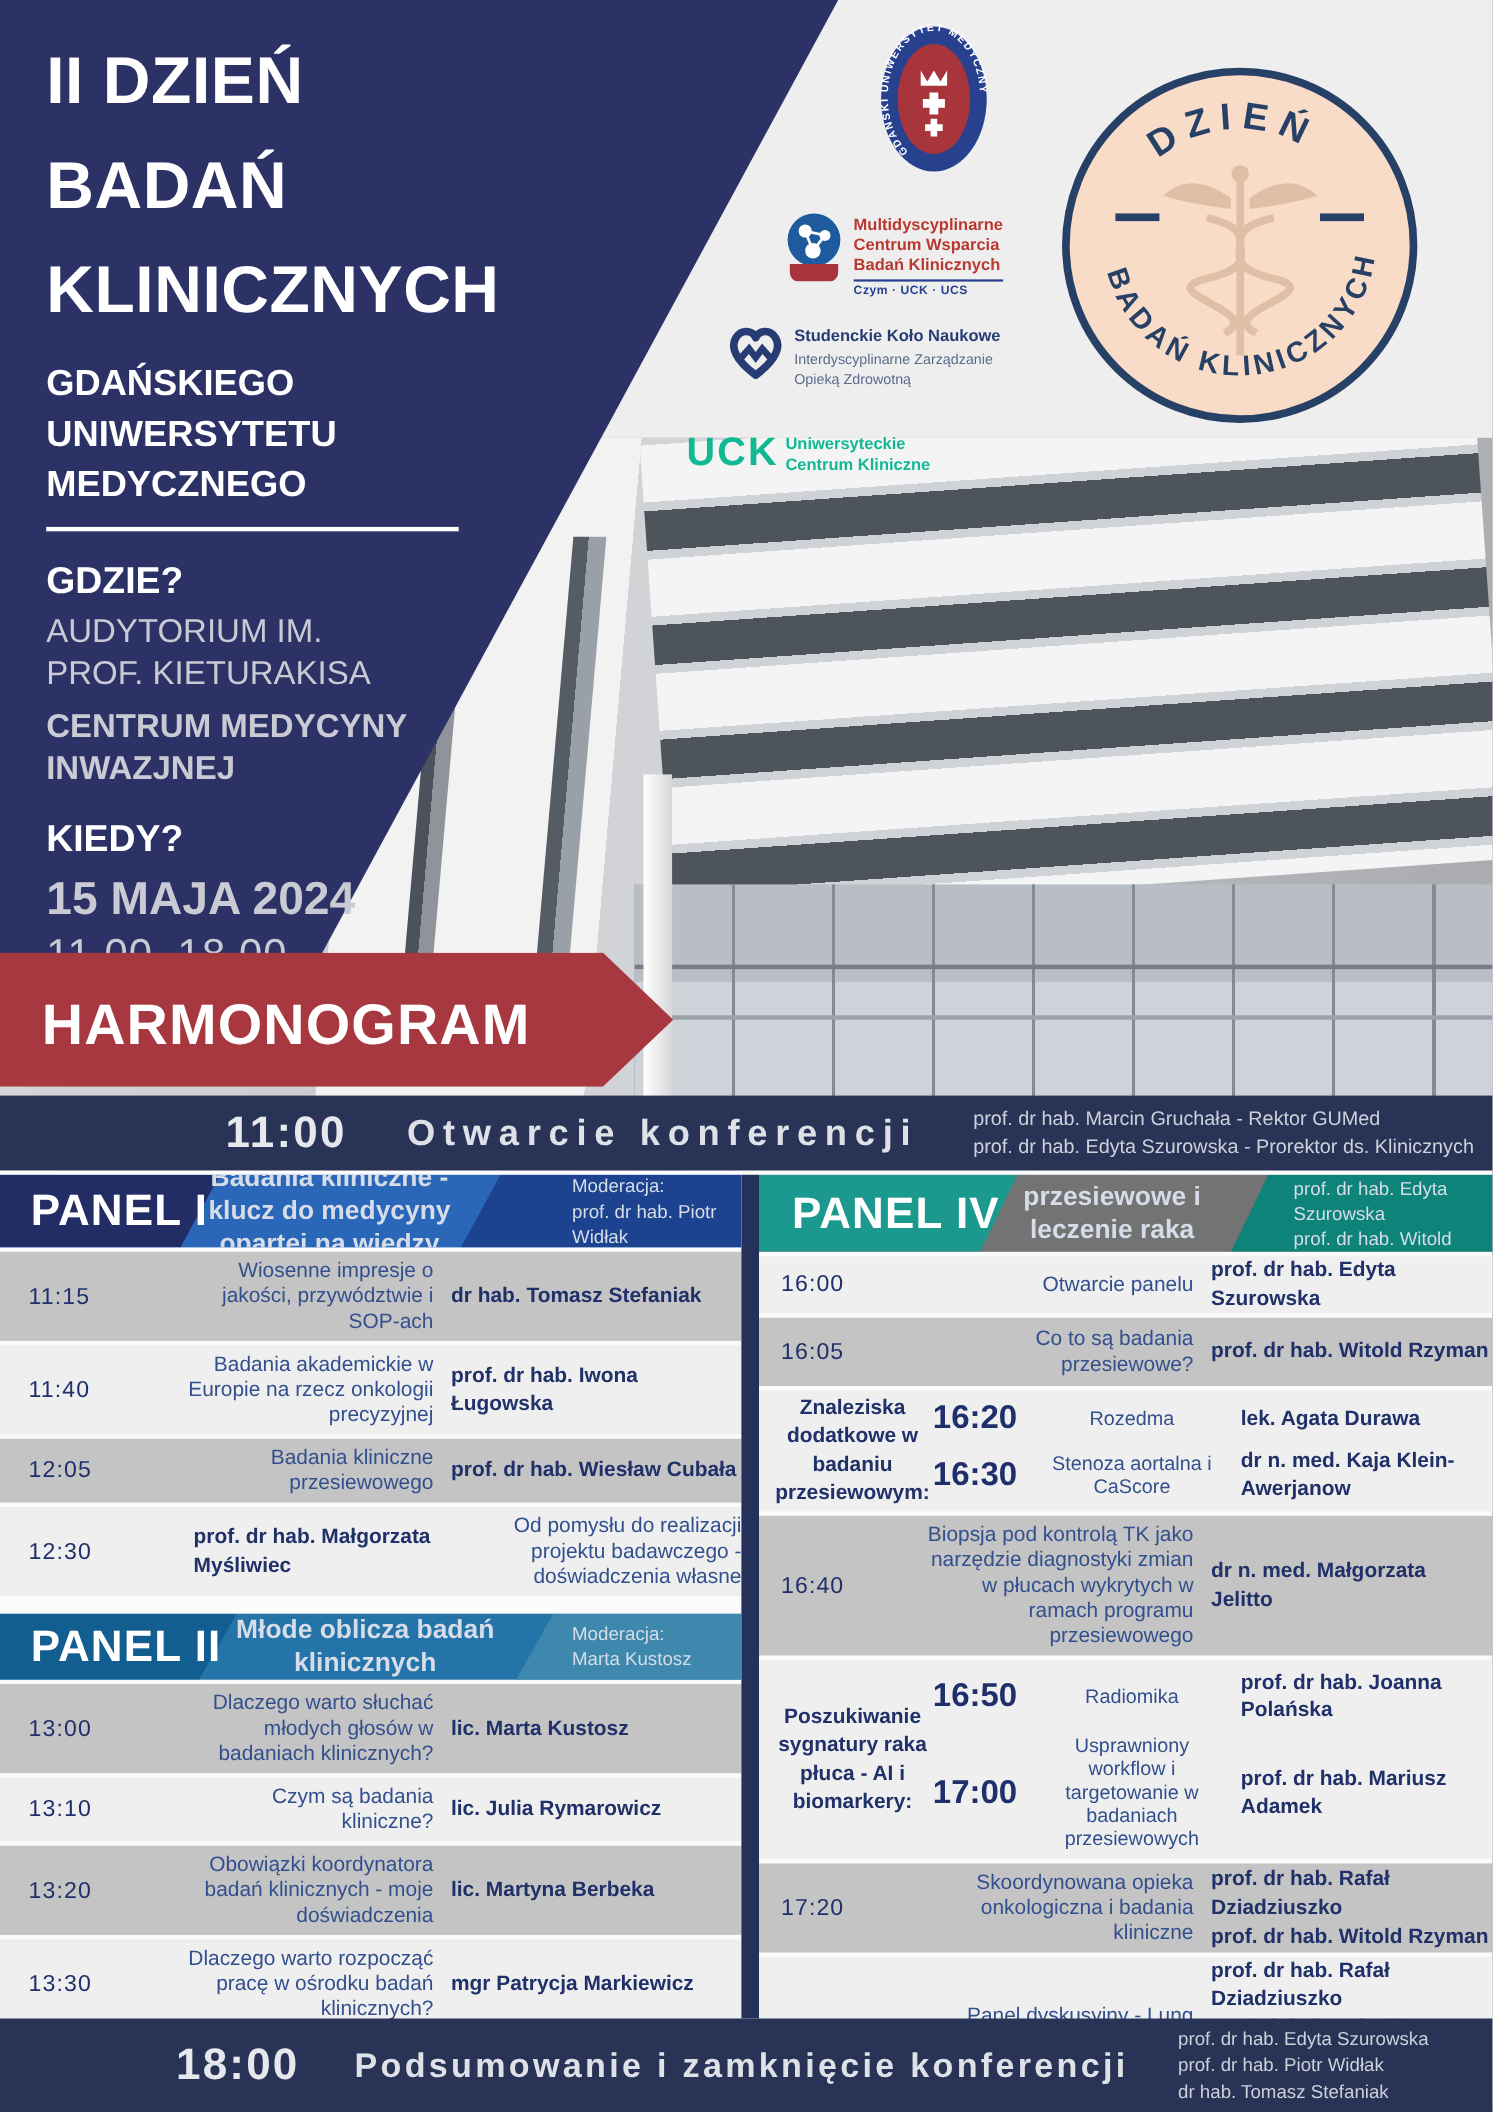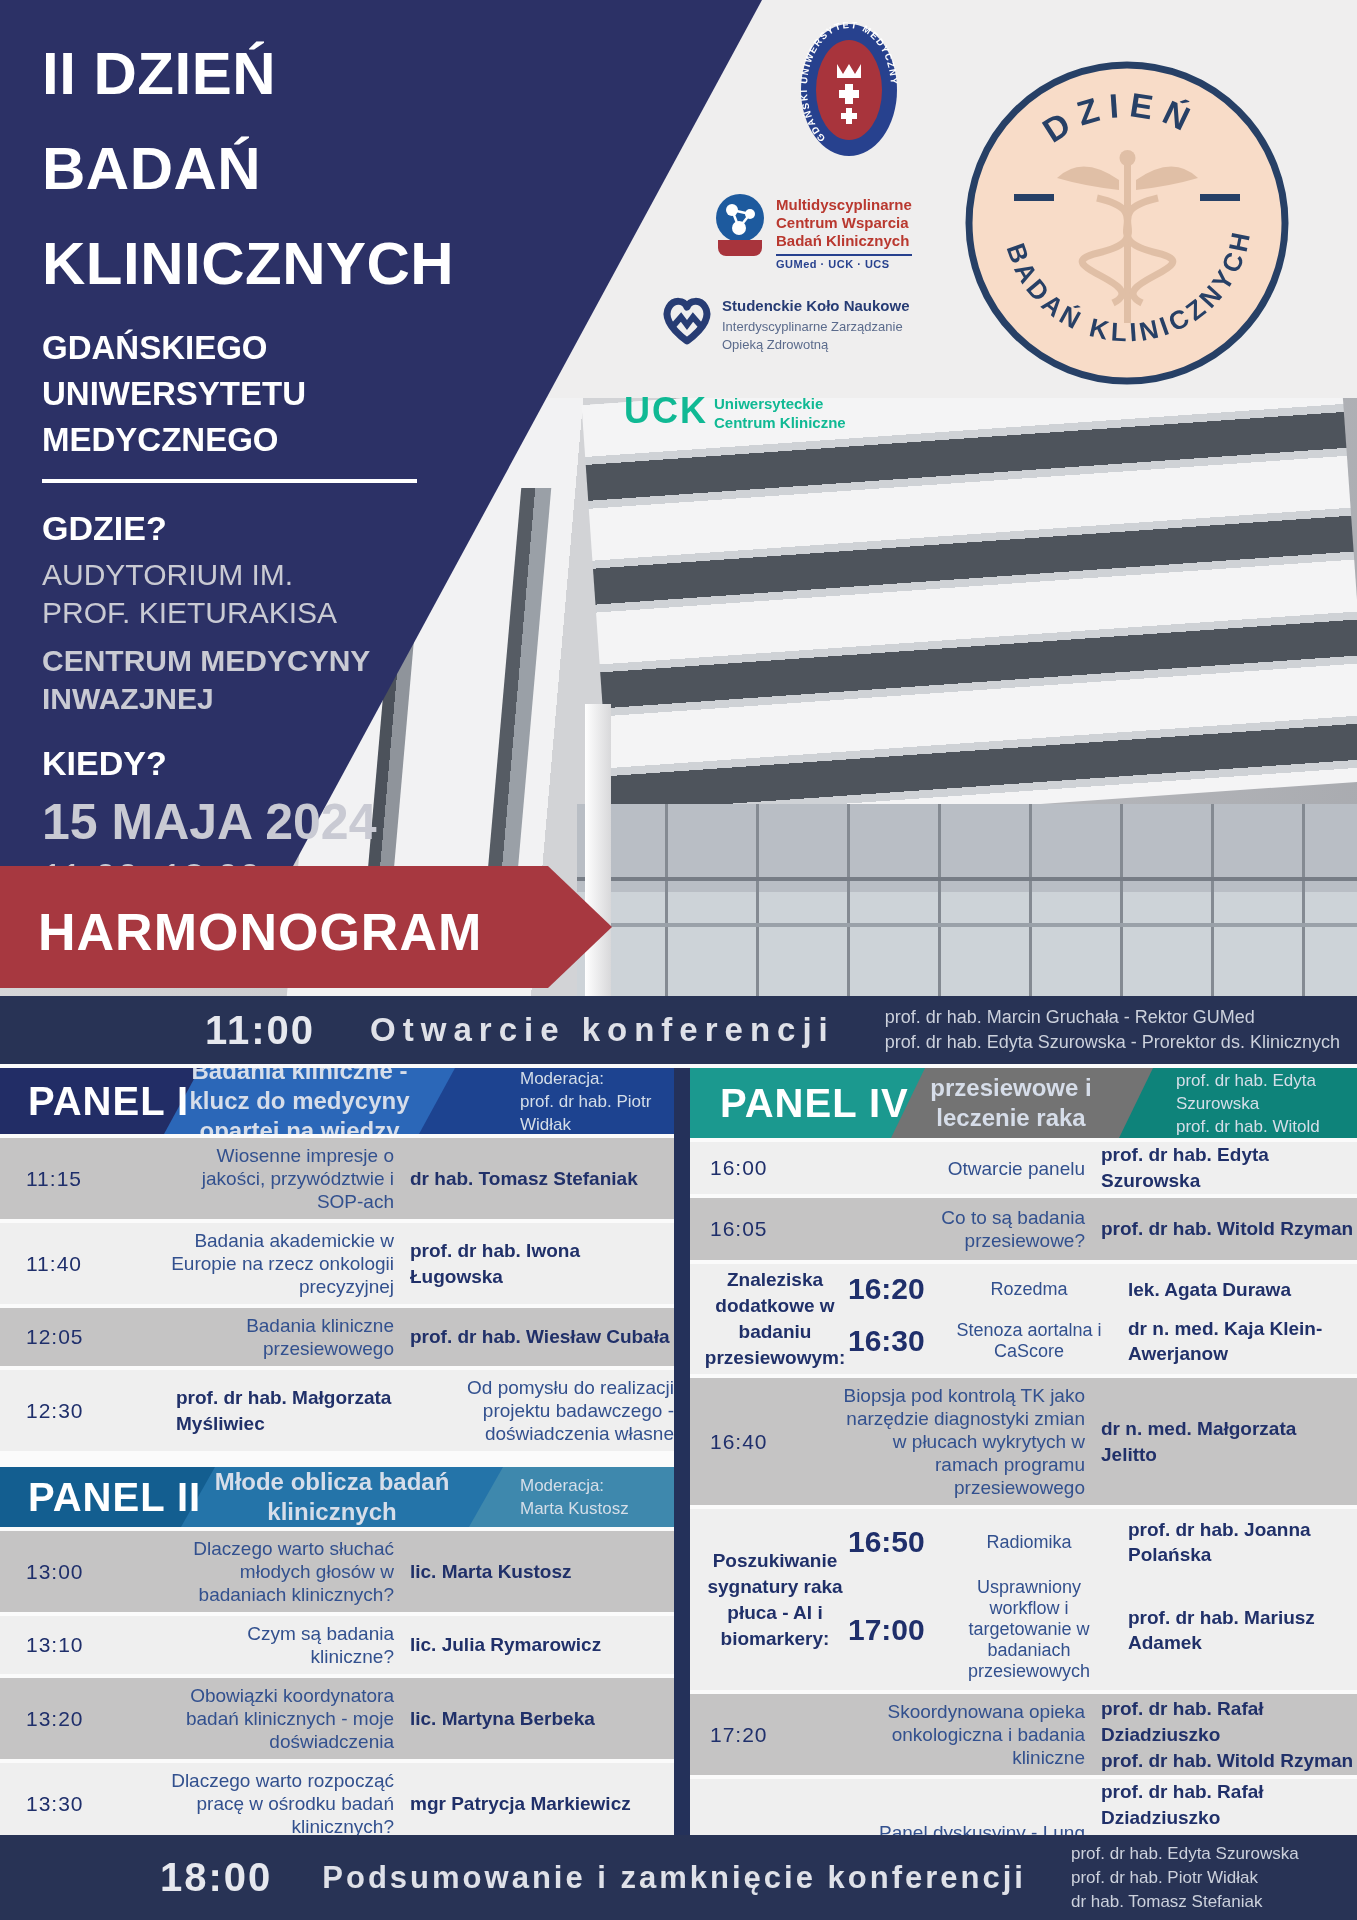--- a/index.html
+++ b/index.html
@@ -30,21 +30,21 @@
   
   .navy{position:absolute;top:0;left:0;width:800px;height:868px;background:#2c3166;
         clip-path:polygon(0 0,762px 0,292px 868px,0 868px);}
   .hero-text{position:absolute;top:0;left:42px;color:#ffffff;}
   .h-title{margin-top:26px;font-size:60px;line-height:95px;font-weight:800;letter-spacing:.5px;}
   .h-sub{margin-top:14px;font-size:33px;line-height:46px;font-weight:800;}
   .h-rule{margin-top:16px;width:375px;height:4px;background:#ffffff;}
   .h-q{margin-top:26px;font-size:34px;font-weight:800;}
   .h-light{margin-top:8px;font-size:30px;line-height:38px;font-weight:400;color:#c9cad3;}
   .h-bold-light{margin-top:10px;font-size:30px;line-height:38px;font-weight:800;color:#c9cad3;}
-  .h-date{margin-top:10px;font-size:50px;font-weight:800;color:#c9cad3;}
+  .h-date{margin-top:10px;font-size:42px;font-weight:800;color:#c9cad3;}
   .h-hours{margin-top:6px;font-size:38px;font-weight:400;color:#c9cad3;letter-spacing:1px;}
   
   .banner{position:absolute;top:866px;left:0;width:612px;height:131px;background:#a73840;
           clip-path:polygon(0 0,548px 0,612px 61px,548px 122px,0 122px);
           display:flex;align-items:center;}
   .banner span{padding-left:38px;color:#ffffff;font-size:52px;font-weight:800;letter-spacing:1px;}
   
   .logo{position:absolute;}
   .mcwbk-text .t1{color:#b9382f;font-size:15px;line-height:18px;font-weight:700;}
   .mcwbk-text .t2{margin-top:4px;border-top:2px solid #27418e;padding-top:2px;color:#27418e;font-size:11px;font-weight:700;letter-spacing:.5px;}
@@ -186,21 +186,21 @@
         <line x1="18" y1="18" x2="25" y2="36" stroke="#ffffff" stroke-width="2.5"></line>
         <line x1="36" y1="22" x2="25" y2="36" stroke="#ffffff" stroke-width="2.5"></line>
       </svg>
     </div>
     <div class="logo mcwbk-text" style="left:776px;top:196px;">
       <div class="t1">
         <div>Multidyscyplinarne</div>
         <div>Centrum Wsparcia</div>
         <div>Badań Klinicznych</div>
       </div>
-      <div class="t2">GUMed · UCK · UCS</div>
+      <div class="t2">Czym · UCK · UCS</div>
     </div>
 
     <svg class="logo" style="left:660px;top:295px;" width="54" height="52" viewBox="0 0 54 52">
       <path d="M27 46 C 8 32 4 20 9 12 C 14 4 24 5 27 12 C 30 5 40 4 45 12 C 50 20 46 32 27 46 Z" fill="none" stroke="#273c74" stroke-width="7" stroke-linejoin="round"></path>
       <polyline points="14,30 21,22 27,30 33,22 40,30" fill="none" stroke="#273c74" stroke-width="6"></polyline>
     </svg>
     <div class="logo skn-text" style="left:722px;top:297px;">
       <div class="t1">Studenckie Koło Naukowe</div>
       <div class="t2">
         <div>Interdyscyplinarne Zarządzanie</div>

